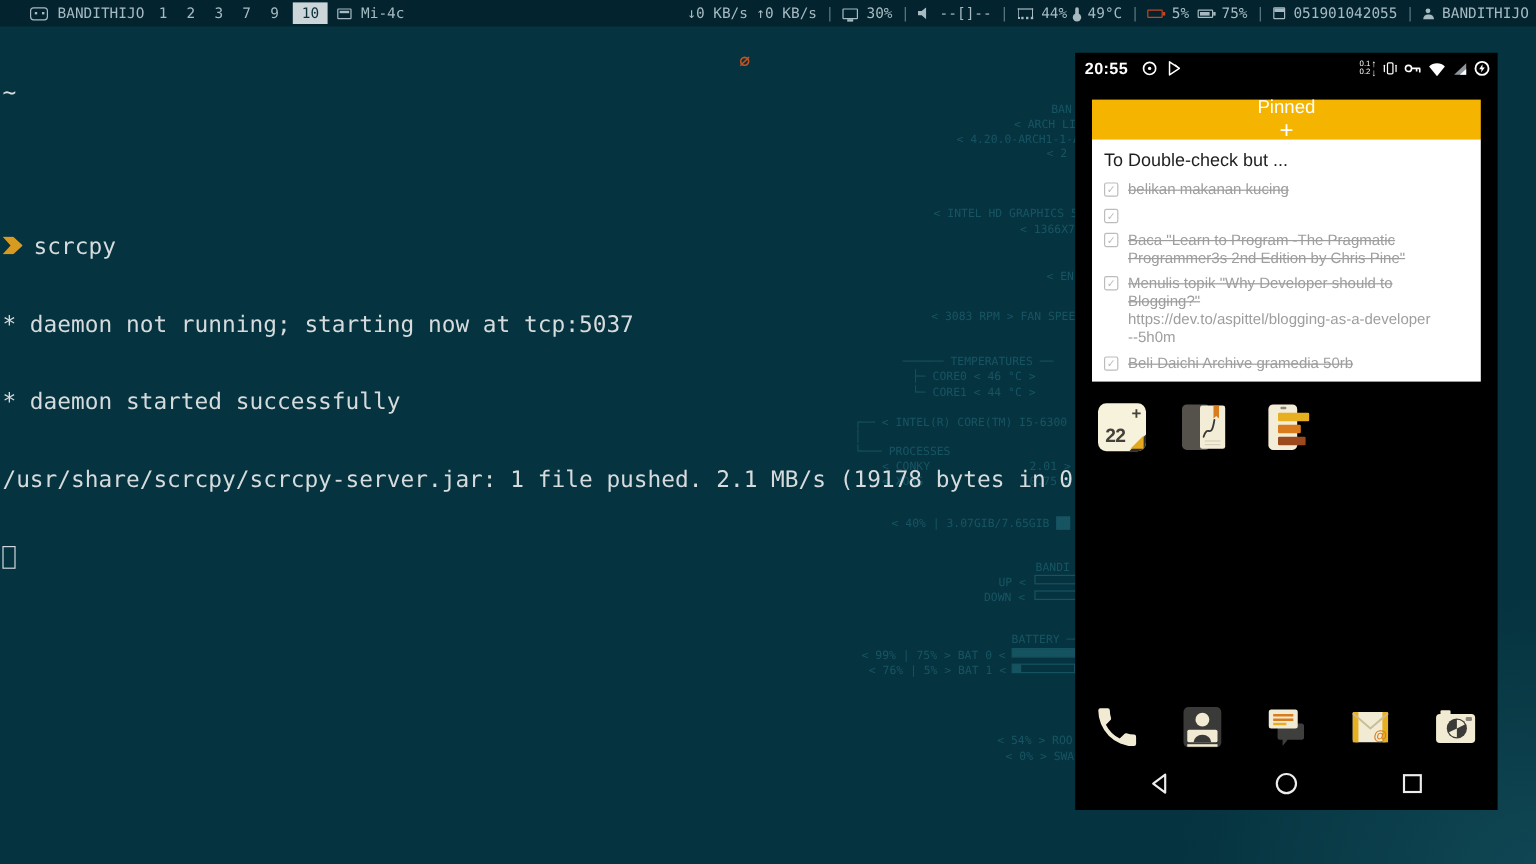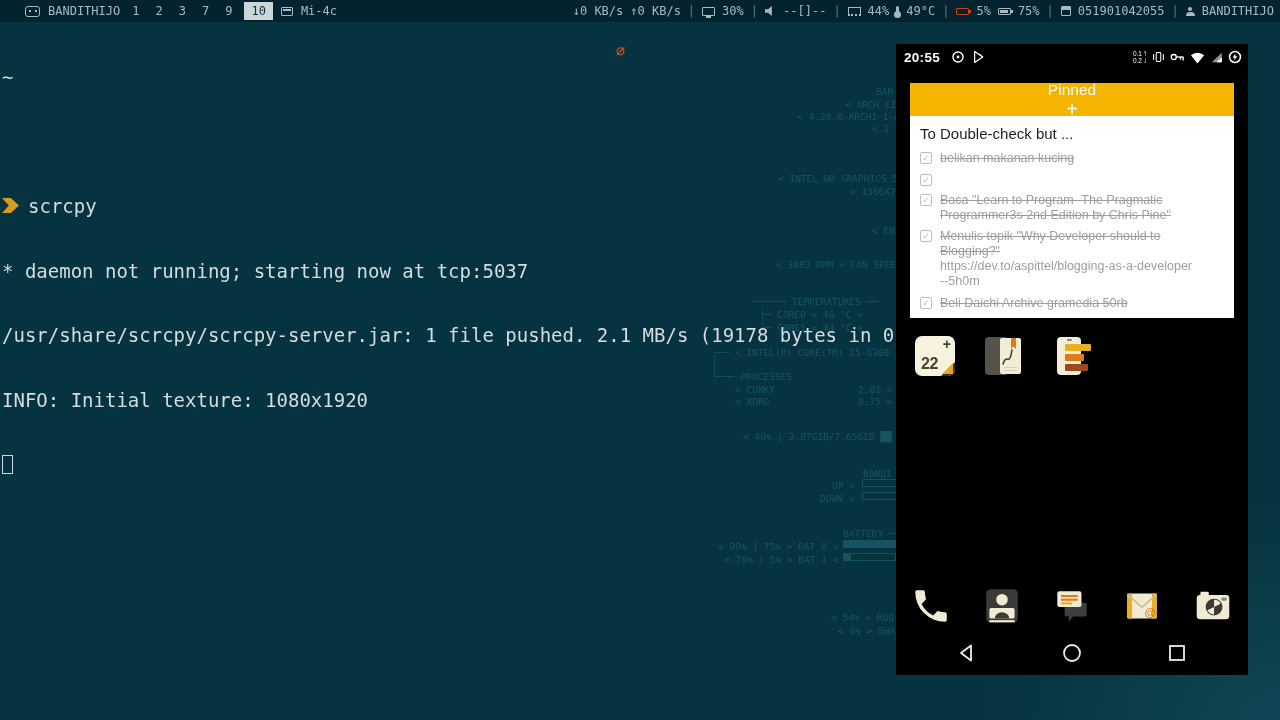--- a/index.html
+++ b/index.html
@@ -204,22 +204,22 @@
     </div>
     <span class="conky-frag" style="left: 831px; top: 612px;">&lt; 54% &gt; ROO</span>
     <span class="conky-frag" style="left: 838px; top: 625px;">&lt; 0% &gt; SWA</span>
   </div>
 
 <div class="terminal">
   <div class="tline">~</div>
   <div class="tline"></div>
   <div class="tline"><span class="prompt-arrow"></span><span>scrcpy</span></div>
   <div class="tline">* daemon not running; starting now at tcp:5037</div>
+  <div class="tline">* daemon started successfully</div>
   <div class="tline">/usr/share/scrcpy/scrcpy-server.jar: 1 file pushed. 2.1 MB/s (19178 bytes in 0.0</div>
-  <div class="tline">INFO: Initial texture: 1080x1920</div>
   <div class="tline"><span class="cursor"></span></div>
 </div>
 
 <span class="xcursor">∅</span>
 
 <div class="phone">
 
   <div class="pstatus">
     <span class="ptime">20:55</span>
     <span class="pleft-icons">

